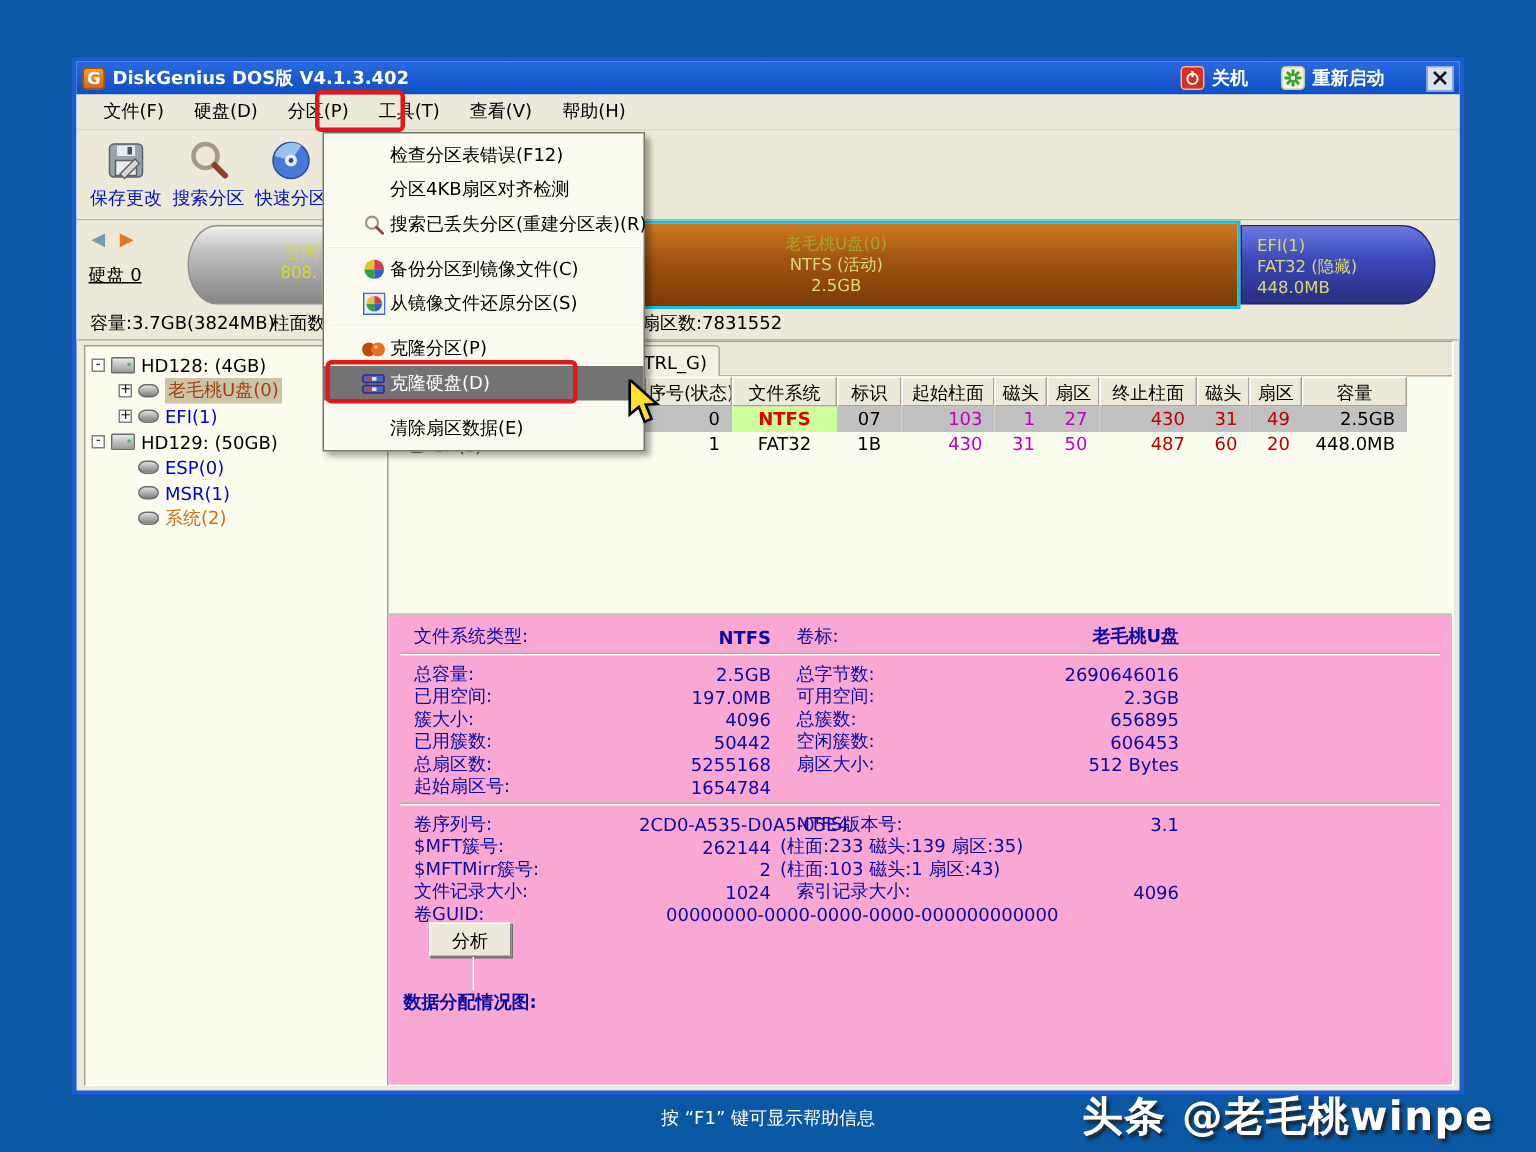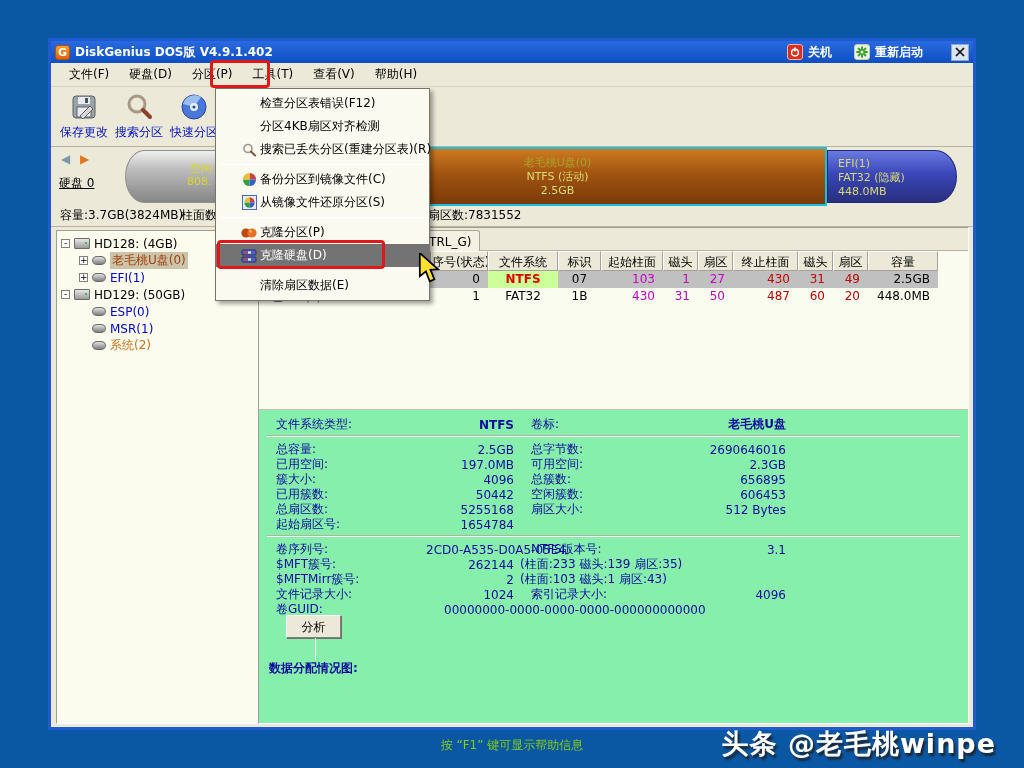--- a/index.html
+++ b/index.html
@@ -82,21 +82,21 @@
   .ptable{position:absolute;left:10px;top:23px;width:671px;}
   .prow{display:grid;grid-template-columns:162px 57px 70px 43px 62px 35px 35px 65px 35px 35px 70px;}
   .hc{background:#ECE9D8;border:1px solid #fff;border-right-color:#A8A098;border-bottom-color:#A8A098;
       height:20px;text-align:center;padding-top:2px;white-space:nowrap;overflow:hidden;}
   .bc{height:17px;padding:1px 8px 0 2px;white-space:nowrap;overflow:hidden;}
   .num{text-align:right;} .ctr{text-align:center;padding-right:2px;}
   .mag{color:#C000C0;} .red{color:#C00000;}
   .rsel .bc{background:#C0C0C0;}
   .fs-ntfs{background:#CCFF99 !important;color:#E00000;font-weight:bold;}
   .volcell{display:flex;align-items:center;color:#444;font-size:11px;}
-  .details{position:absolute;left:0;top:181px;right:0;bottom:0;background:#86efac;border-top:1px solid #C8C0A8;
+  .details{position:absolute;left:0;top:181px;right:0;bottom:0;background:#f9a8d4;border-top:1px solid #C8C0A8;
            color:#0A0A9E;}
   .drow{display:grid;grid-template-columns:150px 88px 17px 150px 105px;padding-left:17px;height:15px;
         align-items:center;white-space:nowrap;}
   .dv{text-align:right;} .dl{text-align:left;}
   .bold{font-weight:bold;}
   .extra-cell{grid-column:3/6;padding-left:6px;}
   .guid-cell{grid-column:2/6;text-align:left;padding-left:18px;}
   .dsep{height:2px;border-top:1px solid #B8B09A;border-bottom:1px solid #FFFFFF;margin:4px 8px 4px 8px;}
   .analyze-row{position:absolute;left:10px;top:205px;display:flex;align-items:center;flex-direction:column;}
   .btn{width:55px;height:23px;background:#ECE9D8;border:1px solid #808080;border-top-color:#fff;border-left-color:#fff;
@@ -110,34 +110,34 @@
   .mi{height:23px;display:flex;align-items:center;padding-left:22px;white-space:nowrap;}
   .mi .micon{width:22px;height:17px;display:flex;align-items:center;justify-content:center;flex:0 0 auto;}
   .mi.hl{background:#737373;color:#fff;}
   .msep{height:1px;background:#C6C2AE;border-bottom:1px solid #fff;margin:3px 3px;}
 
   
   .redbox{position:absolute;border:3px solid #E01818;border-radius:4px;z-index:200;}
   .redbox1{left:210px;top:60px;width:60px;height:28px;}
   .redbox2{left:217px;top:240px;width:168px;height:29px;}
   .cursor{position:absolute;left:418px;top:253px;z-index:400;}
-  .help-text{position:absolute;left:0;top:737px;width:1024px;text-align:center;color:#84cc16;font-size:12px;}
+  .help-text{position:absolute;left:0;top:737px;width:1024px;text-align:center;color:#ffffff;font-size:12px;}
   .watermark{position:absolute;right:28px;top:726px;color:#fff;font-size:27px;font-weight:bold;
              text-shadow:2px 3px 2px rgba(30,30,30,.85);letter-spacing:1px;white-space:nowrap;}
 </style>
 </head>
 <body>
 
 <div class="stage">
 
   <div class="window">
 
     <div class="titlebar">
       <div class="app-logo">G</div>
-      <span class="tb-title">DiskGenius DOS版 V4.9.1.402</span>
+      <span class="tb-title">DiskGenius DOS版 V4.1.3.402</span>
       <span class="tb-spacer"></span>
       <span class="tb-ctl">
         <span class="badge badge-power">
           <svg width="10" height="10" viewBox="0 0 10 10">
               <circle cx="5" cy="5.6" r="3.4" fill="none" stroke="#fff" stroke-width="1.4"></circle>
               <line x1="5" y1="0.4" x2="5" y2="4.4" stroke="#fff" stroke-width="1.6"></line>
             </svg>
         </span>
         <span>关机</span>
       </span>

